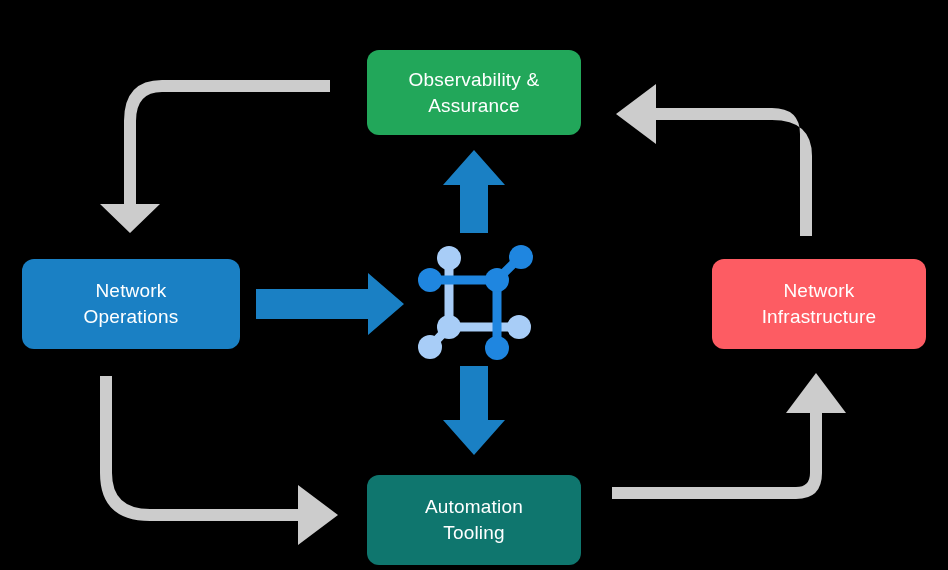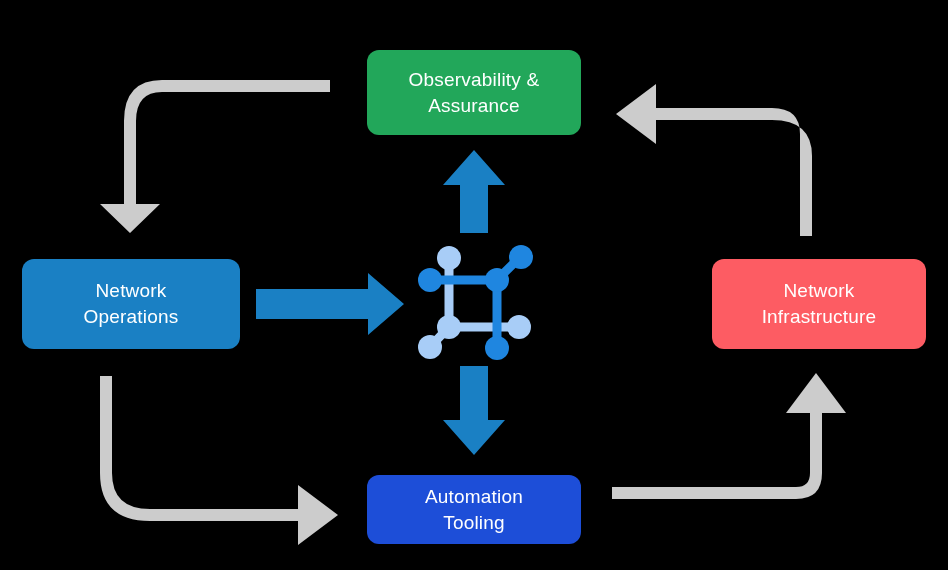--- a/index.html
+++ b/index.html
@@ -41,22 +41,22 @@
   }
   #box-operations {
     left: 22px; top: 238px; width: 218px; height: 90px;
     background: #1a80c4;
   }
   #box-infrastructure {
     left: 712px; top: 238px; width: 214px; height: 90px;
     background: #fd5c63;
   }
   #box-automation {
-    left: 367px; top: 454px; width: 214px; height: 69px;
-    background: #1d4ed8;
+    left: 367px; top: 454px; width: 214px; height: 90px;
+    background: #0f766e;
     align-items: center;
   }
   .svg-layer {
     position: absolute;
     left: 0; top: 0;
     width: 948px;
     height: 570px;
     pointer-events: none;
   }
   .net-icon {

